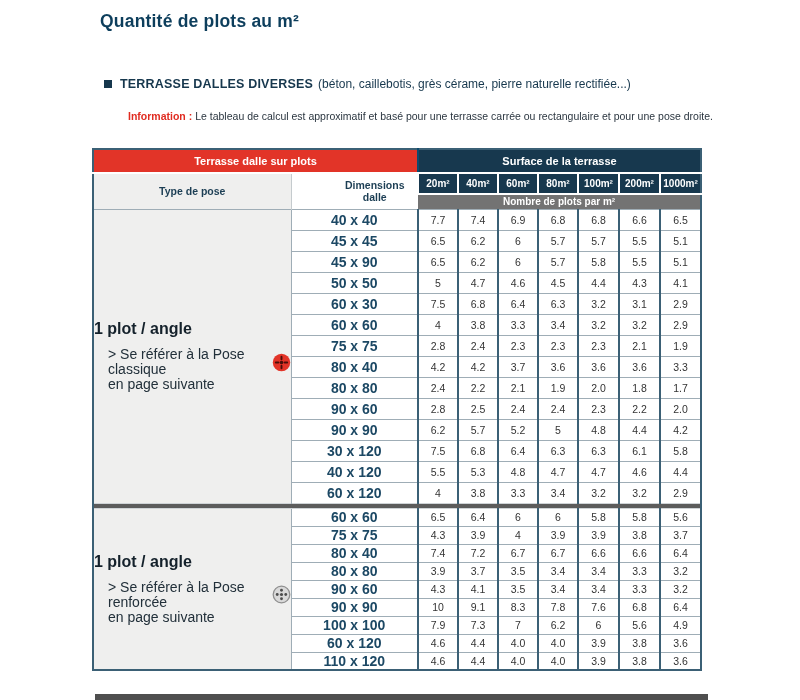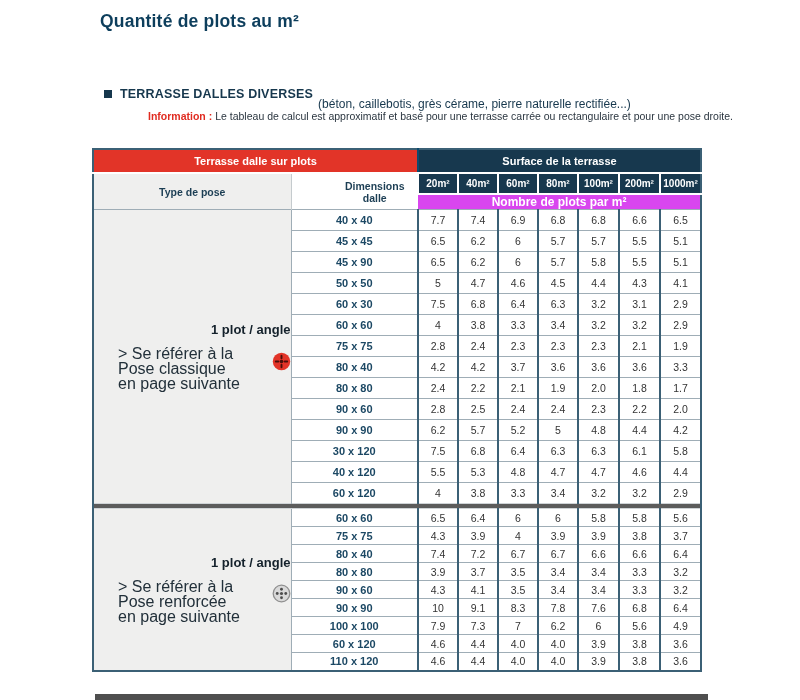--- a/index.html
+++ b/index.html
@@ -6,54 +6,54 @@
   .page{position:relative;width:800px;height:700px;background:#ffffff;
         font-family:"Liberation Sans",sans-serif;overflow:hidden;}
 
   
   .doc-title{position:absolute;left:100px;top:10px;color:#0d3e5c;
              font-size:17.5px;font-weight:bold;line-height:23px;letter-spacing:.2px;}
   .section-heading{position:absolute;left:104px;top:77px;color:#16374d;font-size:12.5px;
                    display:flex;align-items:center;}
   .bullet{display:inline-block;width:8px;height:8px;background:#16374d;margin-right:8px;}
   .sh-bold{font-weight:bold;margin-right:5px;letter-spacing:.2px;}
-  .sh-suffix{font-weight:normal;font-size:12px;margin-top:20px;}
-  .info-line{position:absolute;left:108px;top:110px;font-size:10.5px;color:#2b3640;padding-left:40px;}
+  .sh-suffix{font-weight:normal;font-size:12px;}
+  .info-line{position:absolute;left:88px;top:110px;font-size:10.5px;color:#2b3640;padding-left:40px;}
   .info-label{color:#e02b20;font-weight:bold;margin-right:3px;}
 
   
   table.plots-table{position:absolute;left:92px;top:148px;width:609px;
         border-collapse:collapse;table-layout:fixed;
         border:2px solid #3b6075;}
   td{padding:0;overflow:hidden;}
 
   .band-row{height:24px;}
   .m2-row{height:21px;}
   .sub-row{height:15px;}
   .band{color:#fff;font-weight:bold;font-size:11px;text-align:center;vertical-align:middle;
         border-bottom:2px solid #fff;}
   .band.red{background:#e23428;border-right:2px solid #0c4a6e;}
   .band.navy{background:#17384e;}
-  .band.sub{background:#d946ef;font-size:12px;border-bottom:0;}
+  .band.sub{background:#737373;font-size:10px;border-bottom:0;}
   .m2cell{background:#17384e;color:#fff;font-weight:bold;font-size:10px;text-align:center;
           vertical-align:middle;border-left:2px solid #fff;border-bottom:2px solid #fff;}
   .colhead{font-weight:bold;font-size:10.5px;color:#1c3e54;text-align:center;vertical-align:middle;}
   .colhead.gray{background:#efefee;border-right:1px solid #c5cbce;}
   .colhead.white{background:#ffffff;padding-left:41px;}
 
   tr.sec0{height:21px;}
   tr.sec1{height:18px;}
-  .dim-cell{text-align:center;vertical-align:middle;font-weight:bold;font-size:11px;
+  .dim-cell{text-align:center;vertical-align:middle;font-weight:bold;font-size:14px;
             color:#1c4864;border-top:1px solid #9fadb6;border-left:1px solid #9fadb6;
             background:#fff;}
   .num-cell{text-align:center;vertical-align:middle;font-size:10.5px;color:#333;
             border-top:1px solid #9fadb6;border-left:2px solid #3b6075;background:#fff;}
   .pose-cell{background:#efefee;vertical-align:middle;border-top:1px solid #9fadb6;}
-  .pose-title{font-size:13px;font-weight:bold;color:#14212b;text-align:right;margin-bottom:9px;}
-  .pose-note{font-size:16px;color:#22303a;padding-left:24px;line-height:15px;}
+  .pose-title{font-size:16px;font-weight:bold;color:#14212b;text-align:left;margin-bottom:9px;}
+  .pose-note{font-size:14px;color:#22303a;padding-left:14px;line-height:15px;}
   .pose-note .line1{display:flex;align-items:center;gap:4px;}
   .plot-icon{display:inline-flex;width:19px;height:19px;flex:0 0 auto;}
   .plot-icon svg{width:19px;height:19px;}
   .sep-row{height:5px;}
   .sep{background:#5c5c5c;border-top:1px solid #cfd4d7;border-bottom:1px solid #cfd4d7;}
 
   .footer-bar{position:absolute;left:95px;top:694px;width:613px;height:6px;background:#4f4f4f;}
 </style>
 </head>
 <body>

